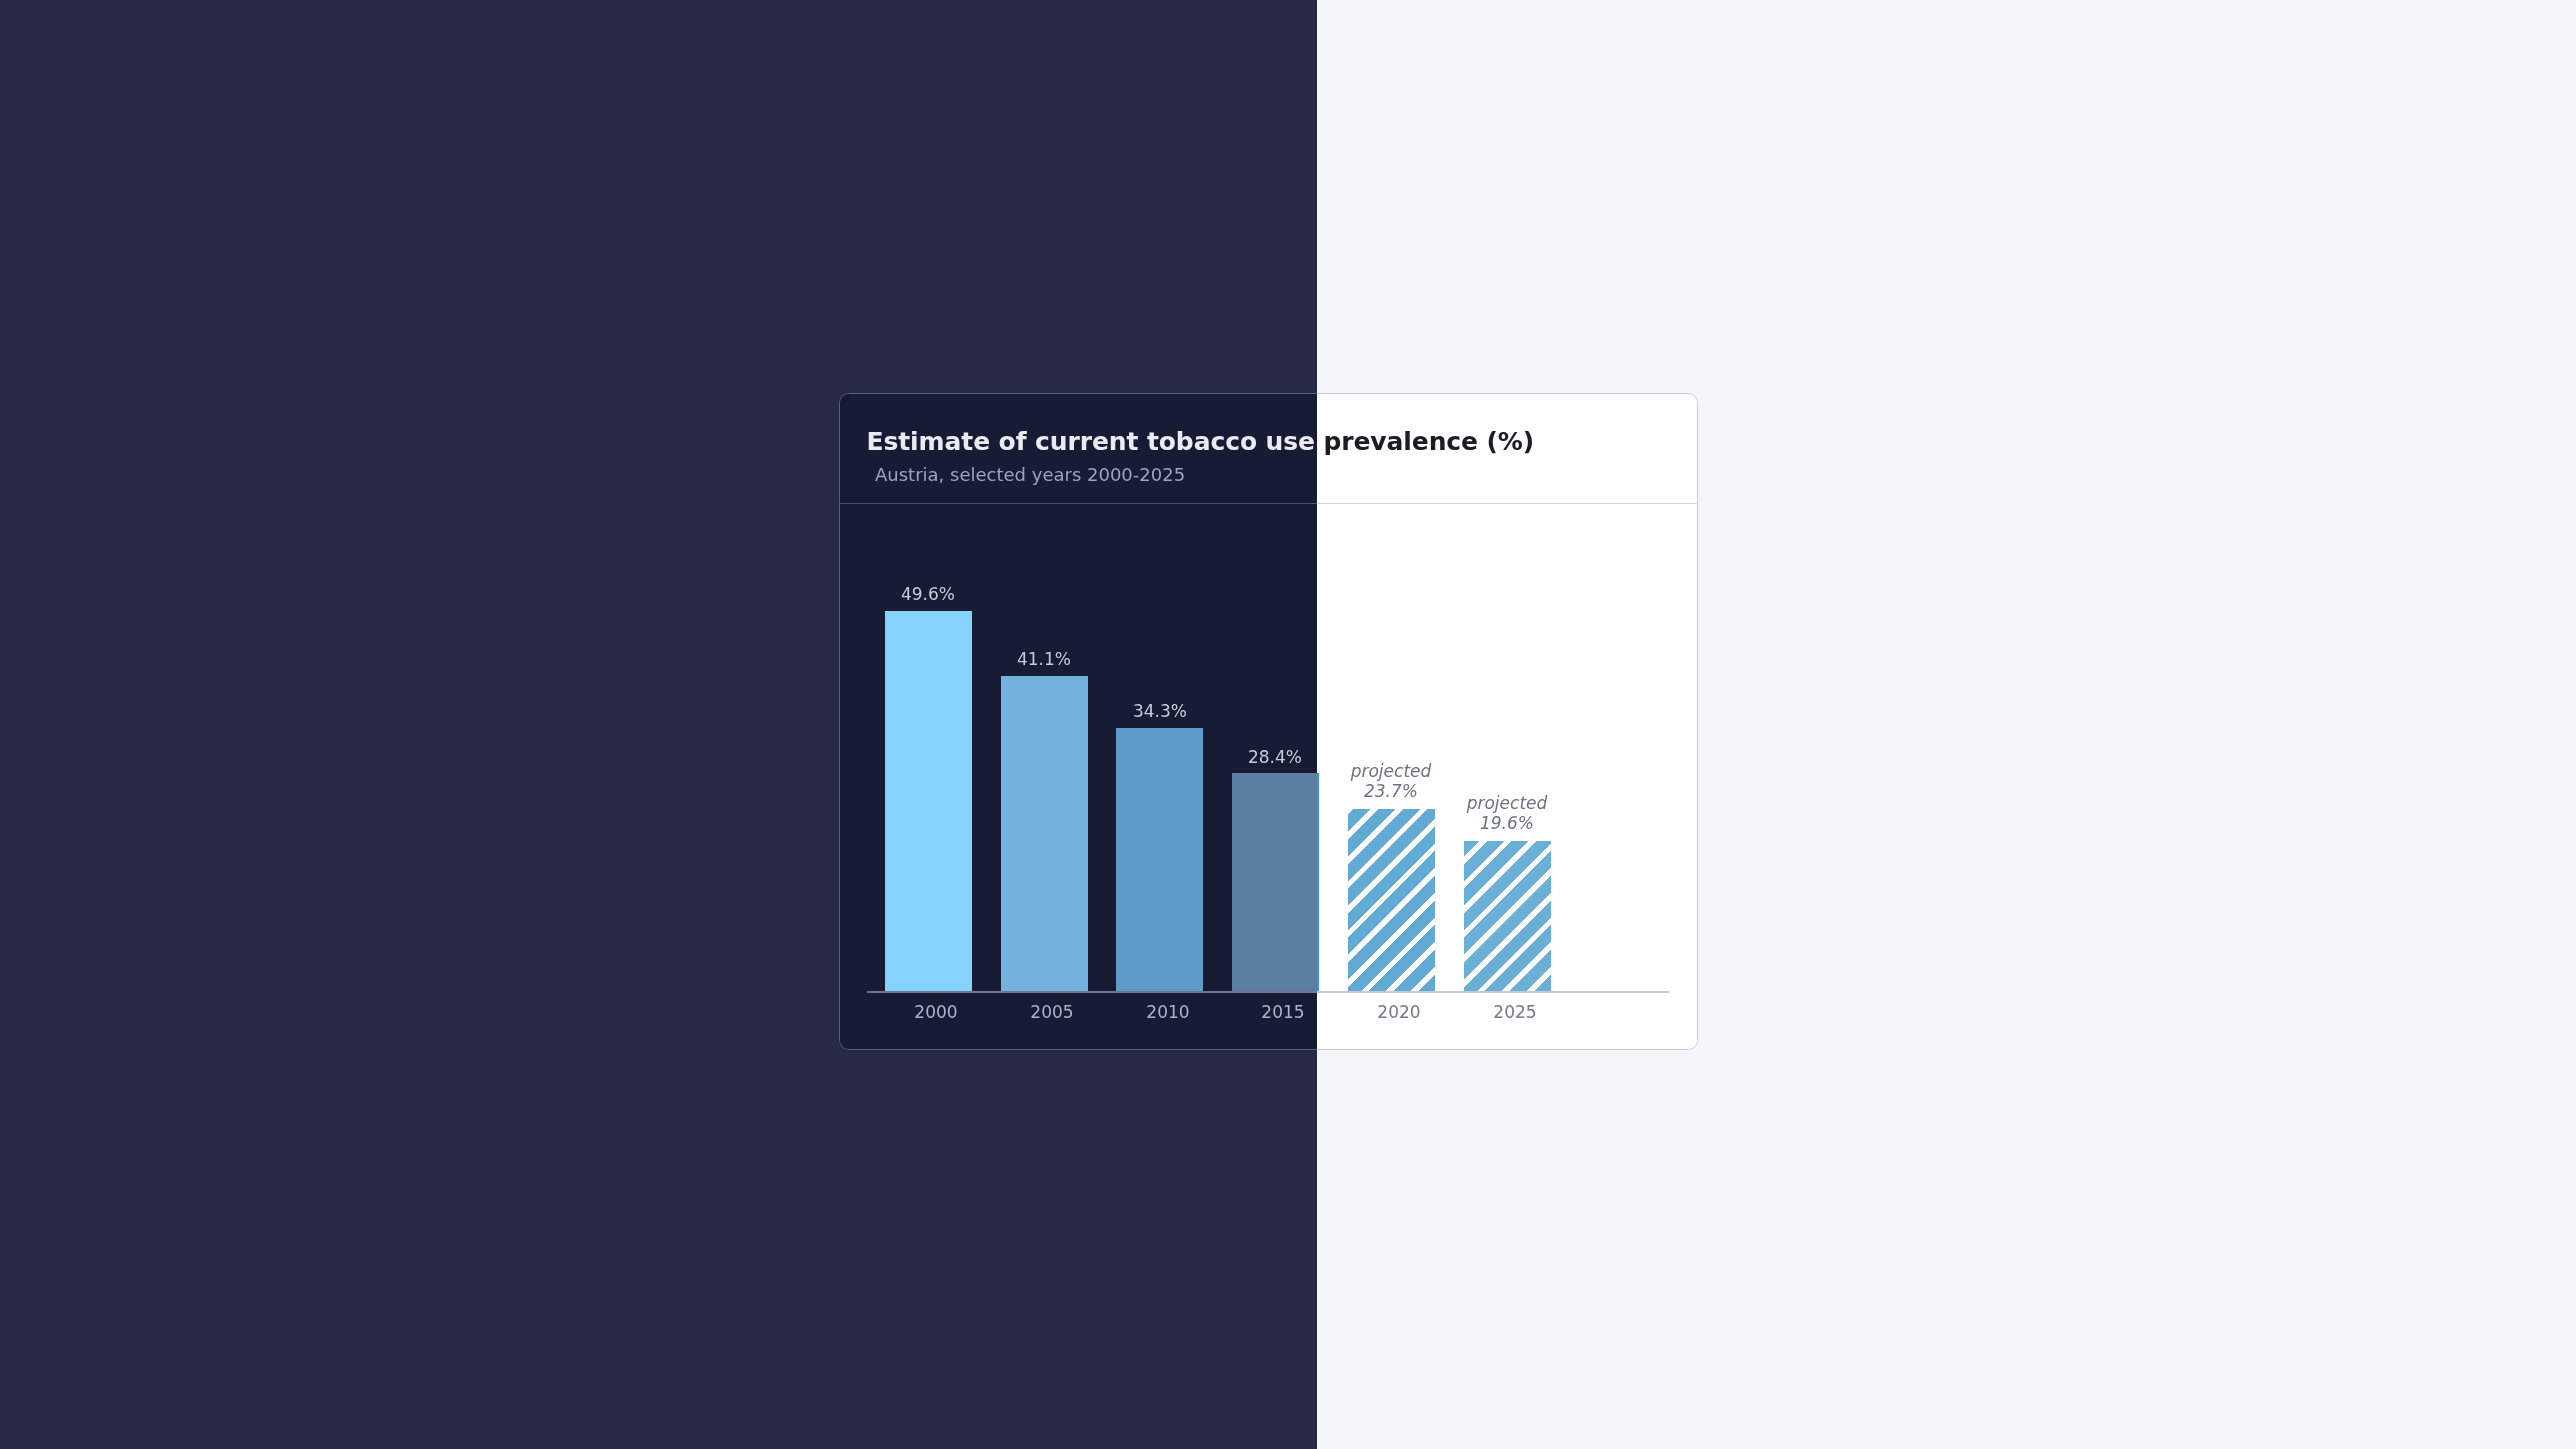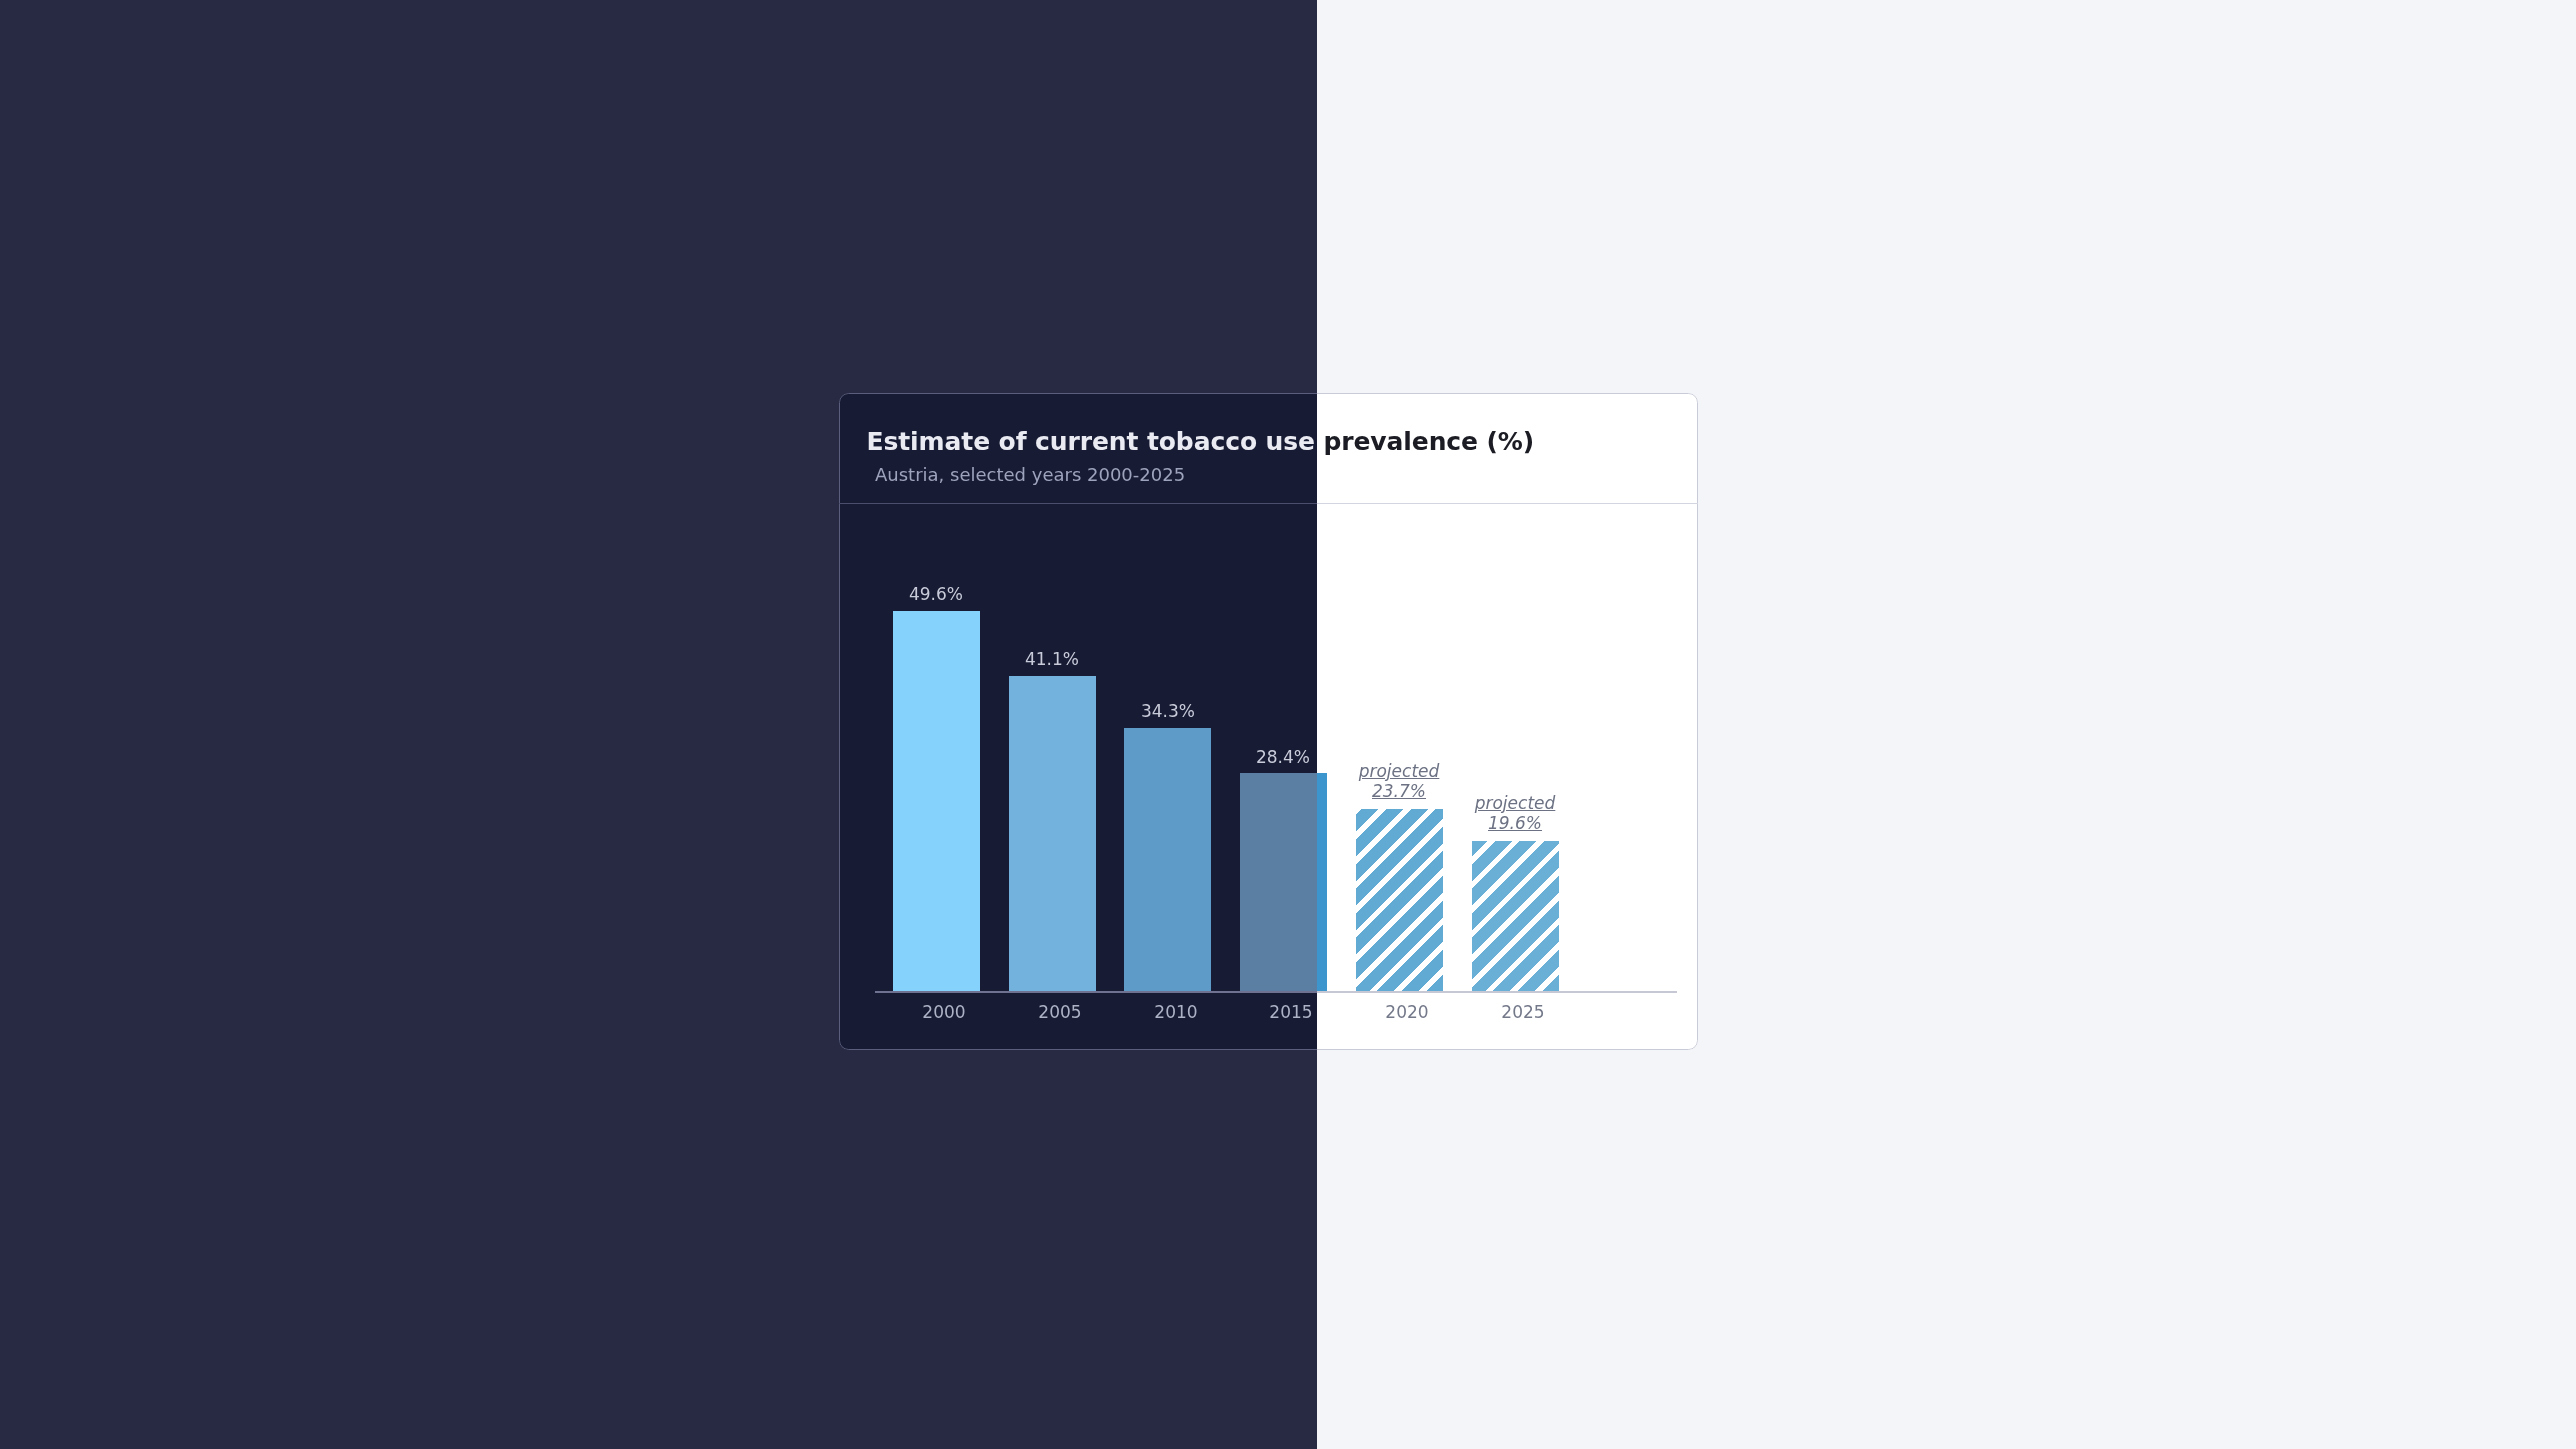--- a/index.html
+++ b/index.html
@@ -56,21 +56,21 @@
 
   .chart-subtitle{
     position:absolute;left:36px;top:71px;
     font-size:18px;font-weight:normal;white-space:nowrap;
   }
   #card-dark .chart-subtitle{color:#9ea3bd;}
   #card-light .chart-subtitle{color:#6c7283;}
 
   
   .plot{
-    position:absolute;left:8px;top:111px;width:859px;height:546px;
+    position:absolute;left:0;top:111px;width:859px;height:546px;
   }
   .axis-line{
     position:absolute;left:28px;top:487px;width:802px;height:2px;
   }
   #card-dark .axis-line{background:#6f7391;}
   #card-light .axis-line{background:#c6c9d4;}
 
   .bar{
     position:absolute;bottom:59px;width:87px;
   }
@@ -86,21 +86,21 @@
        #ffffff 12px,
        #ffffff 17.4px);
   }
 
   .bar-label{
     position:absolute;left:50%;transform:translateX(-50%);
     font-size:17px;white-space:nowrap;text-align:center;line-height:1.18;
   }
   #card-dark .bar-label{color:#c8cbd9;}
   #card-light .bar-label{color:#6c7283;}
-  .bar-label.projected{font-style:italic;text-decoration:underline;}
+  .bar-label.projected{font-style:italic;}
 
   .tick-label{
     position:absolute;top:498px;transform:translateX(-50%);
     font-size:17px;white-space:nowrap;margin-left:8px;
   }
   #card-dark .tick-label{color:#aeb2c6;}
   #card-light .tick-label{color:#74798a;}
 </style>
 </head>
 <body>

